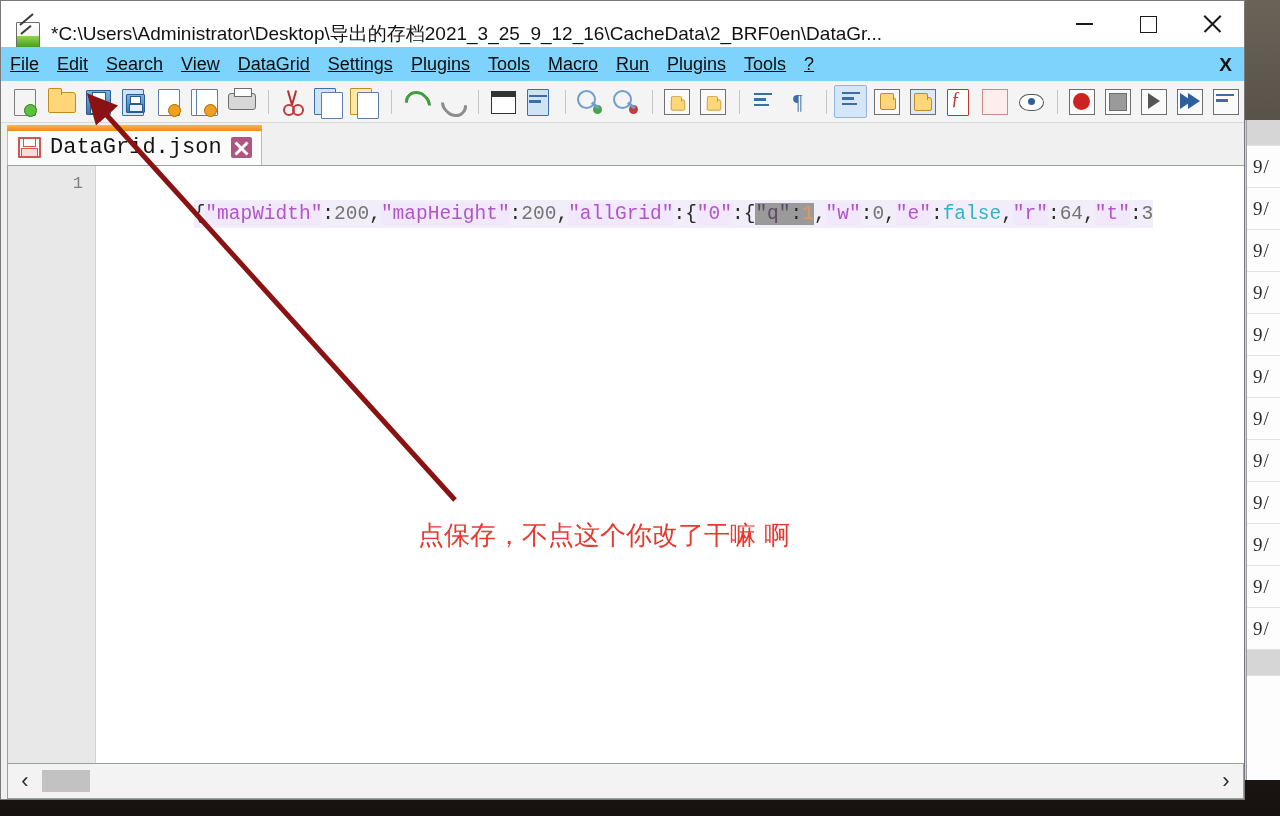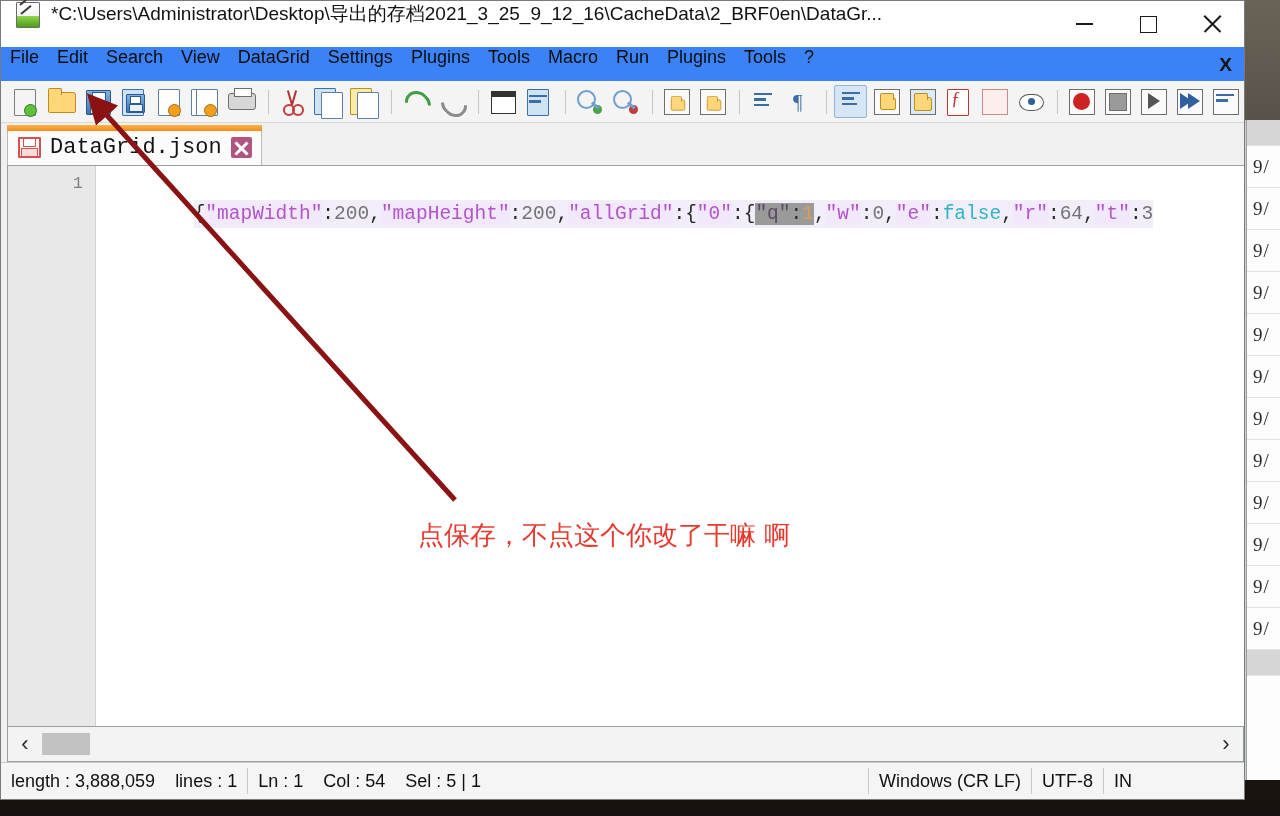--- a/index.html
+++ b/index.html
@@ -35,21 +35,21 @@
   #app{
     position:absolute;left:0;top:0;width:1245px;height:800px;
     background:#f0f0f0;
     border:1px solid #7a7a7a;
     box-sizing:border-box;
     display:flex;flex-direction:column;
   }
 
   
   #titlebar{
-    height:46px;background:#ffffff;display:flex;align-items:flex-start;
+    height:46px;background:#ffffff;display:flex;align-items:flex-end;
     flex:0 0 auto;position:relative;
   }
   #app-icon{
     width:26px;height:26px;margin-left:14px;margin-right:10px;
     position:relative;flex:0 0 auto;
   }
   #app-icon .sheet{
     position:absolute;left:1px;top:1px;width:22px;height:24px;
     background:linear-gradient(180deg,#ffffff 0%,#f2f2f2 55%,#8fd24a 56%,#4a9e18 100%);
     border:1px solid #6b6b6b;border-radius:1px;
@@ -75,22 +75,22 @@
   .glyph-max{display:block;width:15px;height:15px;border:1.5px solid #1a1a1a;}
   .glyph-close{position:relative;width:20px;height:20px;}
   .glyph-close:before,.glyph-close:after{
     content:"";position:absolute;left:-1px;top:9px;width:23px;height:1.6px;background:#1a1a1a;
   }
   .glyph-close:before{transform:rotate(45deg);}
   .glyph-close:after{transform:rotate(-45deg);}
 
   
   #menubar{
-    height:34px;background:#3b82f6;display:flex;align-items:flex-start;
-    flex:0 0 auto;position:relative;
+    height:34px;background:#7dd3fc;display:flex;align-items:center;
+    flex:0 0 auto;position:relative;text-decoration:underline;
   }
   #menubar .mi{
     font-size:18px;color:#0d0d0d;padding:0 9px;white-space:nowrap;
     font-family:"Liberation Sans", sans-serif;
   }
   #menu-x{
     position:absolute;right:12px;top:7px;font-size:19px;color:#111;font-weight:600;
   }
 
   
@@ -457,35 +457,20 @@
       </div>
     </div>
   </div>
 
   <div id="hscroll">
     <div id="hs-left">‹</div>
     <div id="hs-thumb"></div>
     <div id="hs-right">›</div>
   </div>
 
-  <div id="statusbar">
-    <div class="sc">length : 3,888,059</div>
-    <div class="sc">lines : 1</div>
-    <div class="sdiv"></div>
-    <div class="sc">Ln : 1</div>
-    <div class="sc">Col : 54</div>
-    <div class="sc">Sel : 5 | 1</div>
-    <div class="grow"></div>
-    <div class="sdiv"></div>
-    <div class="sc">Windows (CR LF)</div>
-    <div class="sdiv"></div>
-    <div class="sc">UTF-8</div>
-    <div class="sdiv"></div>
-    <div class="sc" style="width:120px">IN</div>
-  </div>
 </div>
 
 <svg id="annot" width="1280" height="816">
   <defs>
     <marker id="arrowhead" markerWidth="6" markerHeight="6" refX="4.2" refY="3" orient="auto">
       <polygon points="0,0 6,3 0,6" fill="#8b1212"></polygon>
     </marker>
   </defs>
   <line id="annot-arrow" x1="455" y1="500" x2="93" y2="100" stroke="#8b1212" stroke-width="5" marker-end="url(#arrowhead)"></line>
 </svg>

